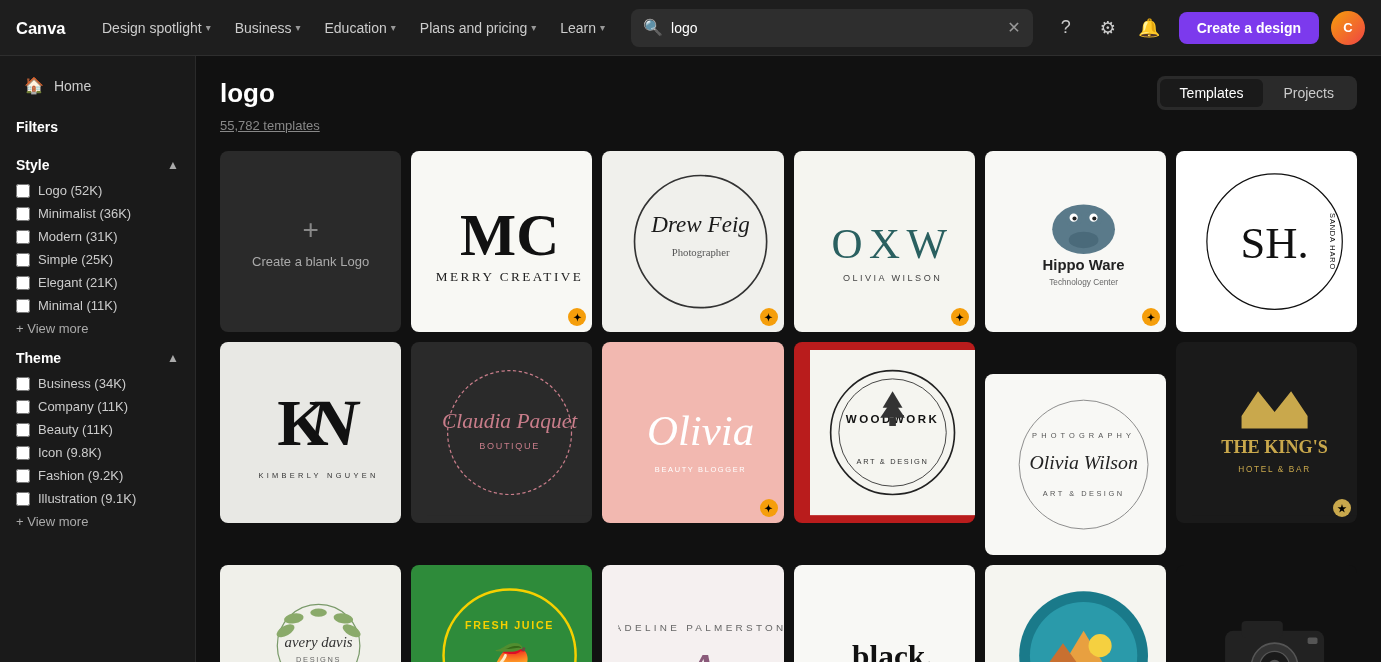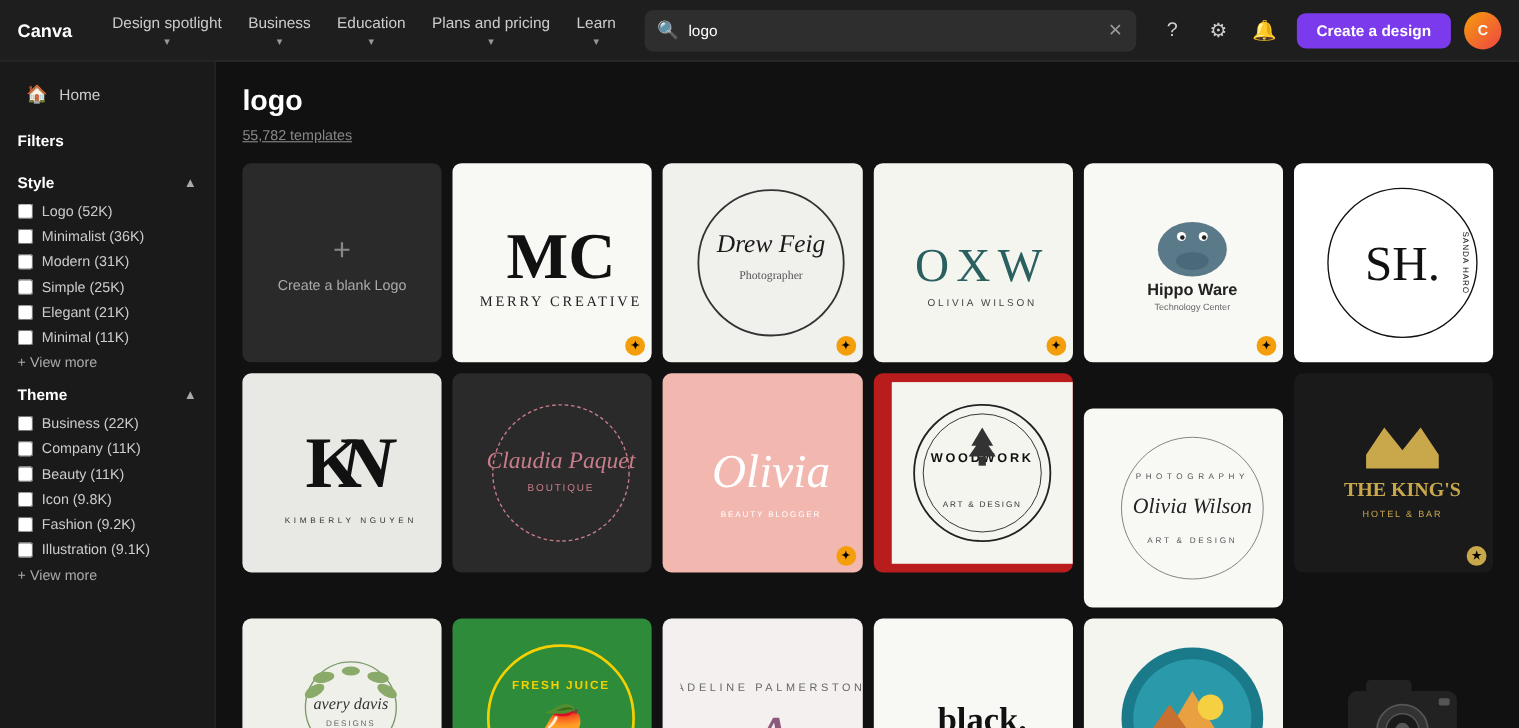--- a/index.html
+++ b/index.html
@@ -16,21 +16,21 @@
       gap: 4px;
       border-bottom: 1px solid #2e2e2e;
     }
     .canva-logo {
       display: flex; align-items: center; margin-right: 12px; cursor: pointer;
     }
     .canva-logo svg { width: 60px; height: 24px; }
     .nav-item {
       display: flex; align-items: center; gap: 4px;
       padding: 6px 10px; border-radius: 6px; cursor: pointer;
-      font-size: 14px; color: #ccc; white-space: nowrap; flex-direction: column;
+      font-size: 14px; color: #ccc; white-space: nowrap;
     }
     .nav-item .chevron { font-size: 10px; opacity: 0.7; }
     .search-bar {
       flex: 1; display: flex; align-items: center;
       background: #2e2e2e; border-radius: 8px;
       padding: 0 12px; margin: 0 12px;
       height: 38px;
     }
     .search-bar input {
       background: transparent; border: none; outline: none;
@@ -245,21 +245,21 @@
       </div>
     </div>
 
     <div class="filter-section">
       <div class="filter-section-header">
         <span>Theme</span>
         <span class="chevron">▲</span>
       </div>
       <div class="filter-item">
         <input type="checkbox" style="">
-        <span>Business (22K)</span>
+        <span>Business (34K)</span>
       </div>
       <div class="filter-item">
         <input type="checkbox" style="">
         <span>Company (11K)</span>
       </div>
       <div class="filter-item">
         <input type="checkbox" style="">
         <span>Beauty (11K)</span>
       </div>
       <div class="filter-item">
@@ -276,20 +276,24 @@
       </div>
       <div class="view-more">
         <span>+ View more</span>
       </div>
     </div>
   </aside>
 
   <main class="content">
     <div class="content-header">
       <h1 class="page-title">logo</h1>
+      <div class="tab-bar">
+        <div class="tab active">Templates</div>
+        <div class="tab">Projects</div>
+      </div>
     </div>
     <div class="template-count">55,782 templates</div>
 
     <div class="template-grid">
 
       <div class="create-blank">
         <span class="plus">+</span>
         <span class="label">Create a blank Logo</span>
       </div>
 

